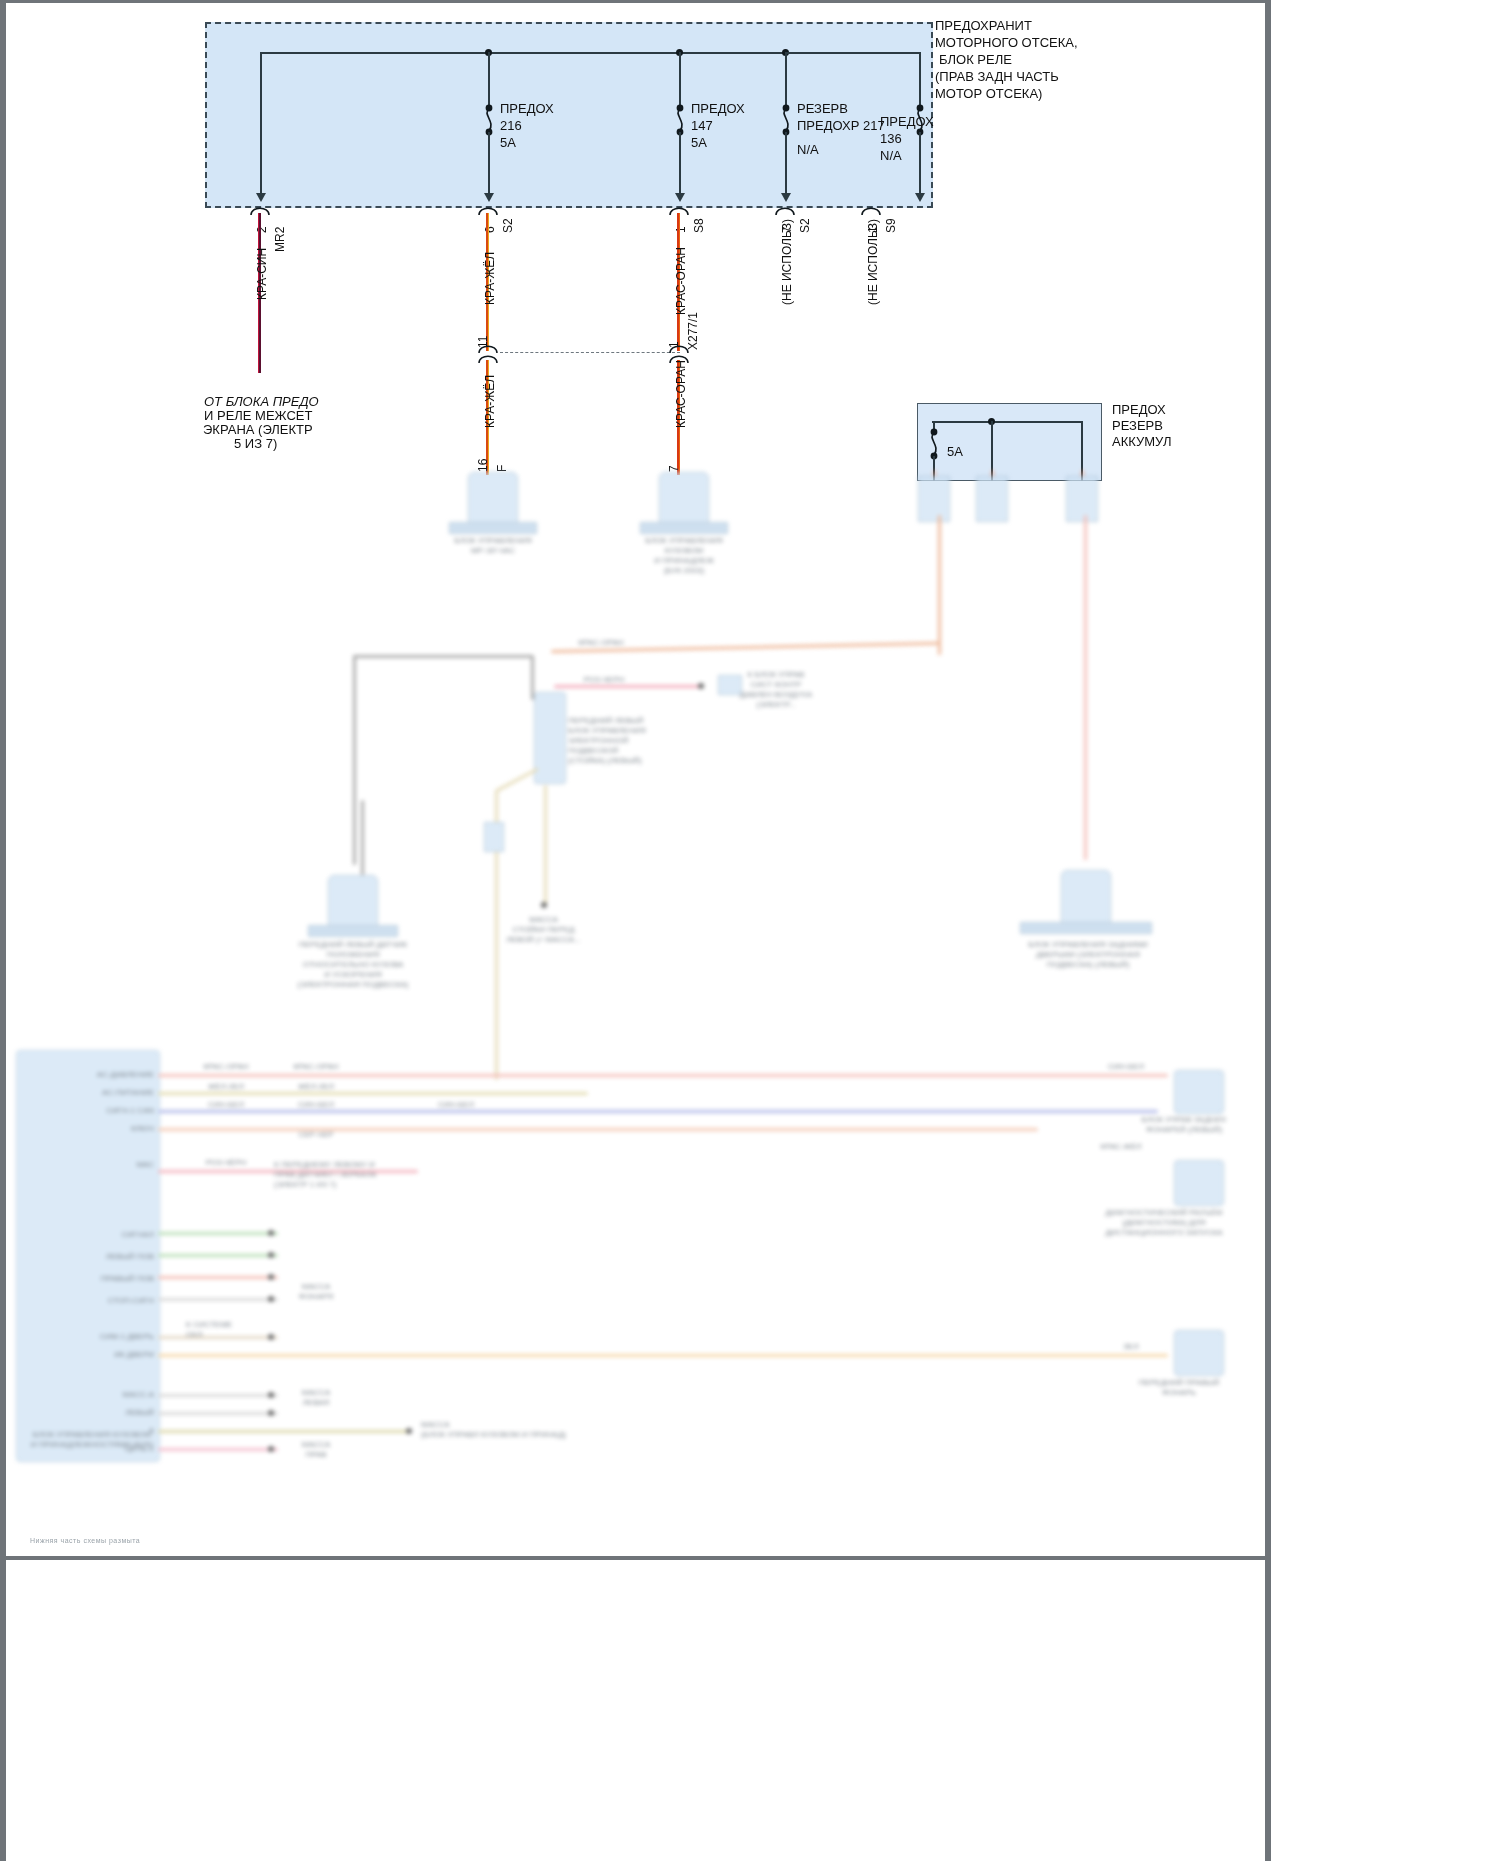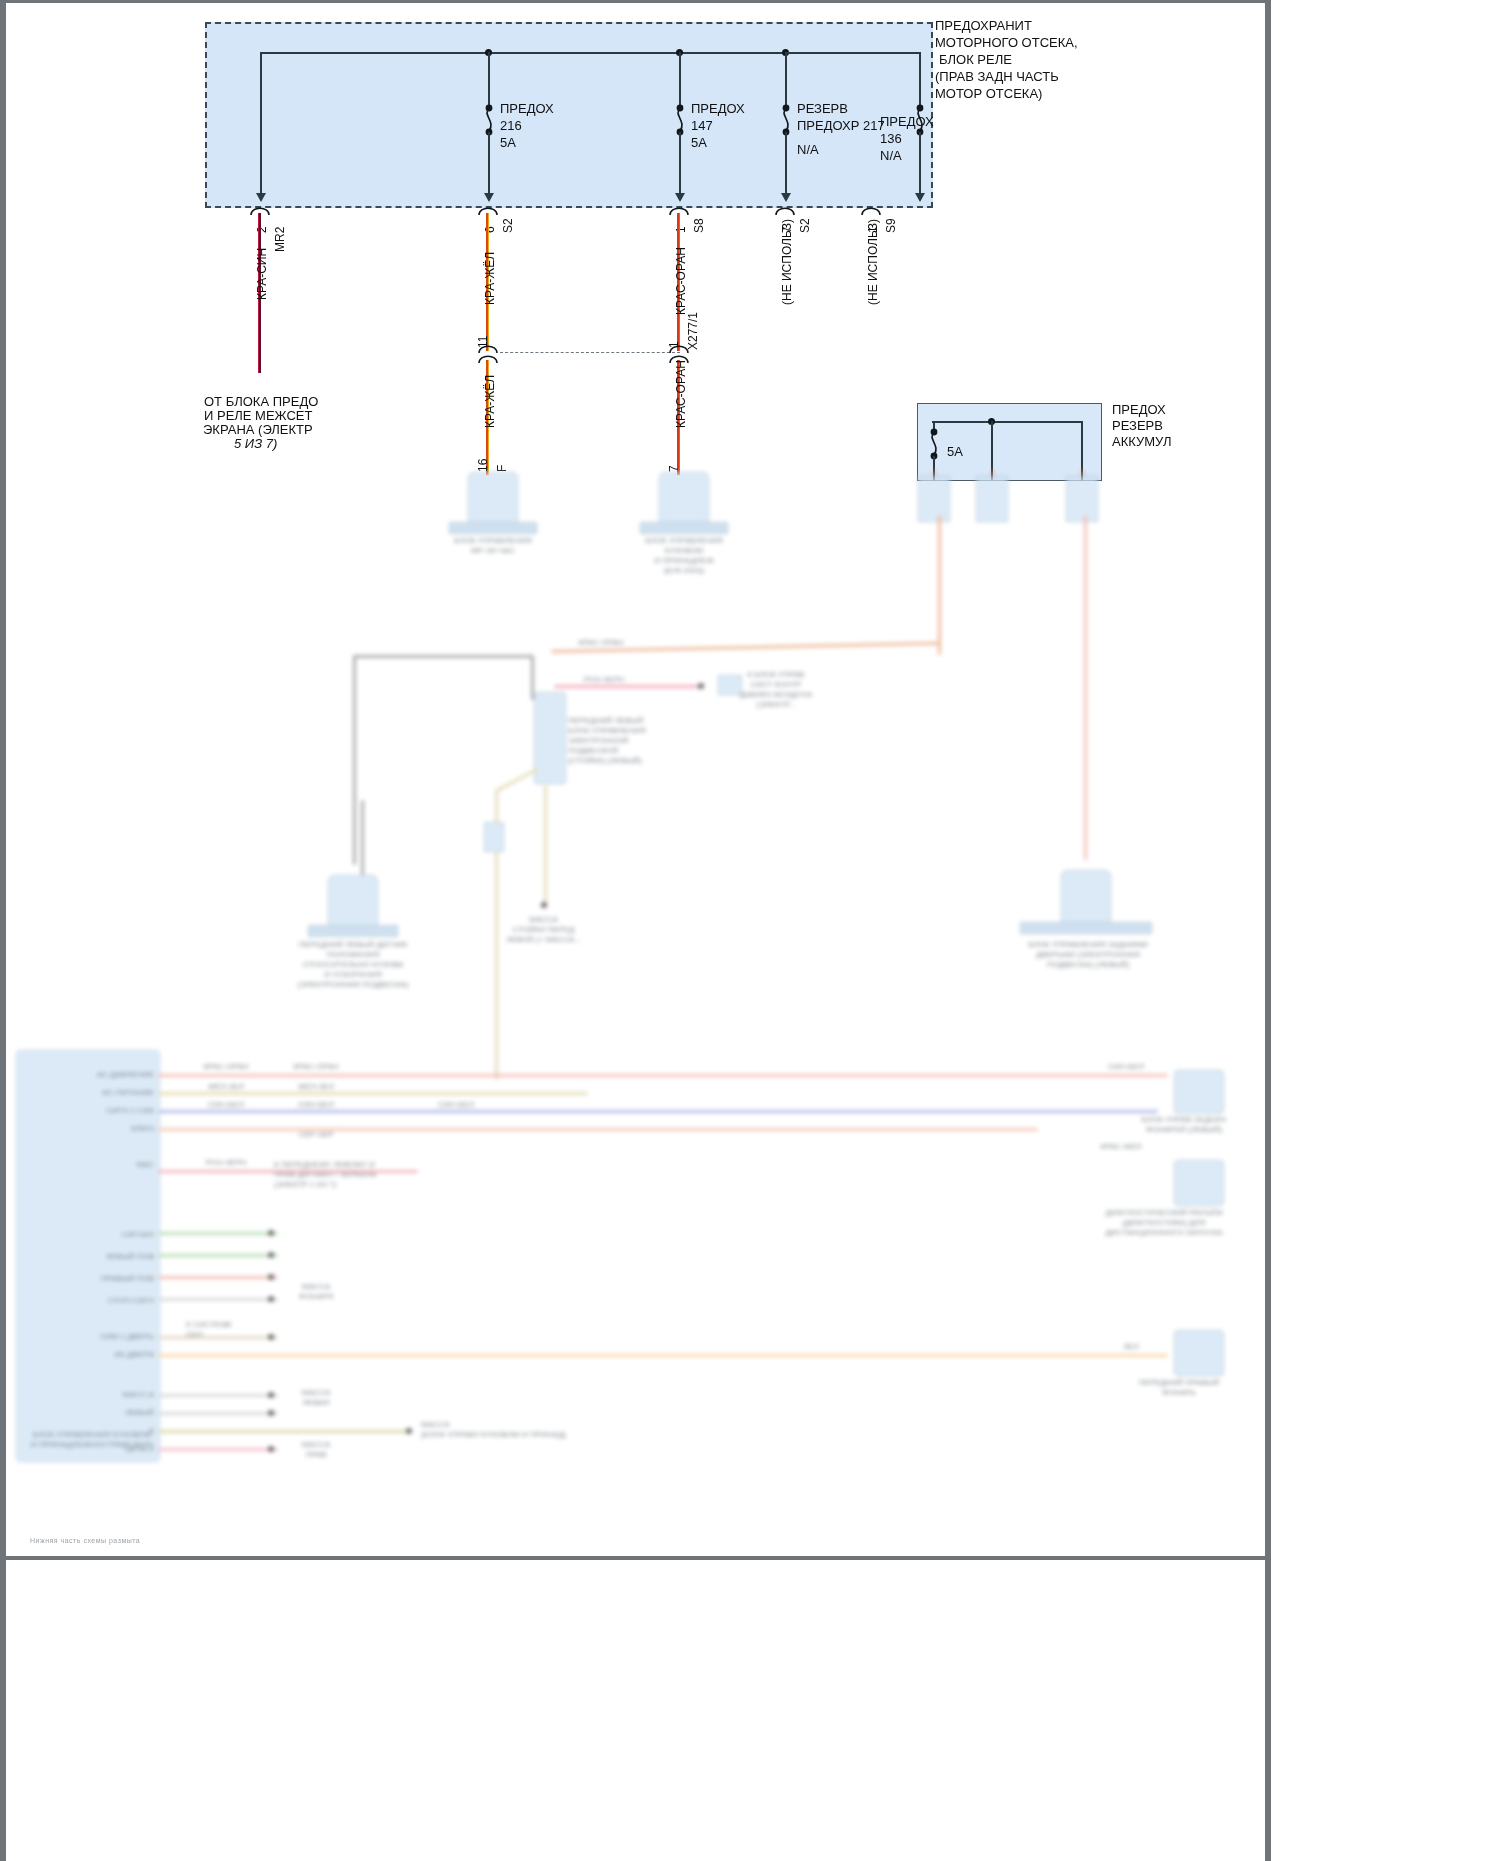--- a/index.html
+++ b/index.html
@@ -134,24 +134,24 @@
   </svg>
   <div class="txt txt-sm rot" style="left:254px;top:233px;">2</div>
   <div class="txt txt-sm rot" style="left:272px;top:252px;">MR2</div>
   <div class="wire w-redblue" style="left:258px;top:213px;height:160px;"></div>
   <div class="txt txt-sm rot" style="left:254px;top:300px;">КРА-СИН</div>
 
   <svg class="tri" style="left:238px;top:362px;" width="44" height="32" viewBox="0 0 44 32">
     <polygon points="22,2 42,30 2,30" fill="#d4e6f7" stroke="#3a4a8a" stroke-width="1.4"></polygon>
     <text x="22" y="25" font-size="13" text-anchor="middle" fill="#1a2a6a" font-family="Liberation Sans, sans-serif">G</text>
   </svg>
-  <div class="txt" style="left:204px;top:394px;">ОТ БЛОКА ПРЕДО</div>
+  <div class="txt" style="left:204px;top:394px;font-style:italic;">ОТ БЛОКА ПРЕДО</div>
   <div class="txt" style="left:204px;top:408px;text-align:center;">И РЕЛЕ МЕЖСЕТ</div>
   <div class="txt" style="left:203px;top:422px;">ЭКРАНА (ЭЛЕКТР</div>
-  <div class="txt" style="left:234px;top:436px;font-style:italic;">5 ИЗ 7)</div>
+  <div class="txt" style="left:234px;top:436px;">5 ИЗ 7)</div>
 
   <svg class="cup" style="left:477px;top:203px;" width="22" height="13" viewBox="0 0 22 13">
     <path d="M2 12 C2 3, 20 3, 20 12" stroke="#10181d" stroke-width="1.6" fill="none"></path>
   </svg>
   <div class="txt txt-sm rot" style="left:482px;top:233px;">6</div>
   <div class="txt txt-sm rot" style="left:500px;top:233px;">S2</div>
   <div class="wire w-redyellow" style="left:486px;top:213px;height:138px;"></div>
   <div class="txt txt-sm rot" style="left:482px;top:305px;">КРА-ЖЁЛ</div>
 
   <div class="txt txt-sm rot" style="left:475px;top:348px;">11</div>

